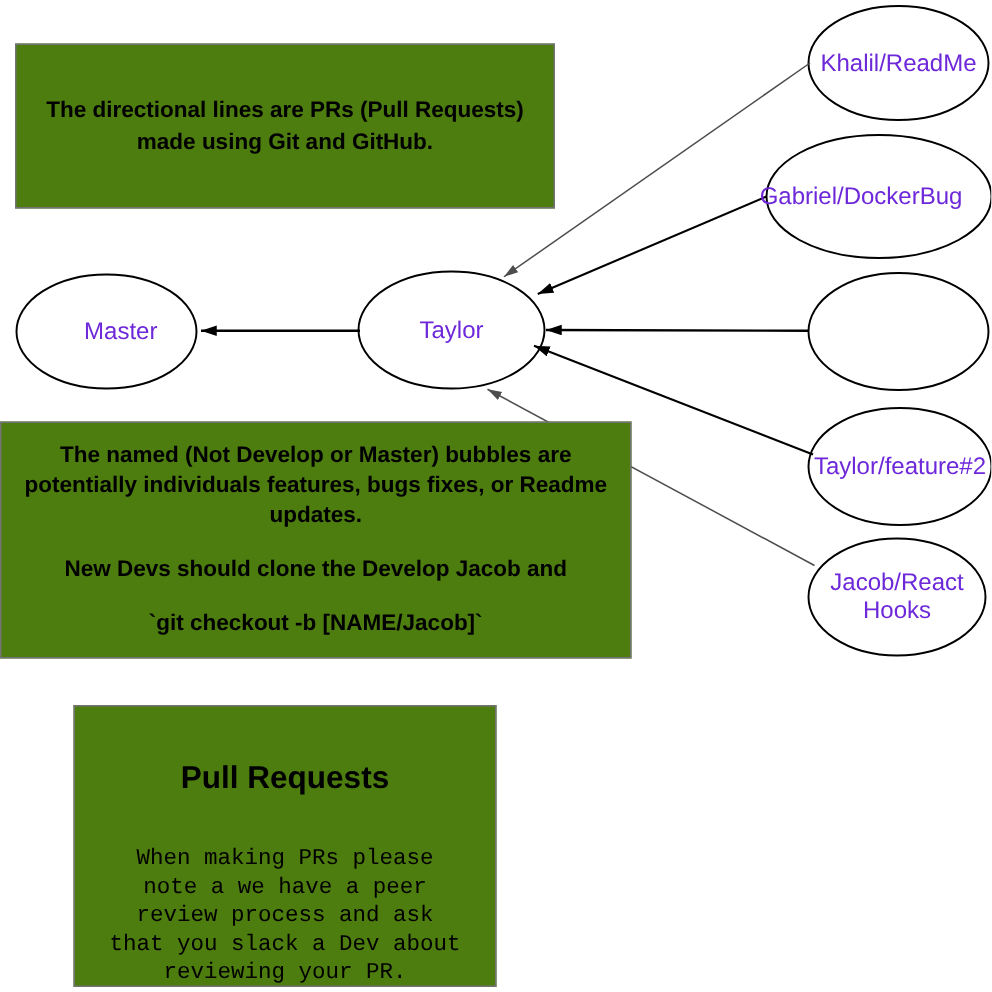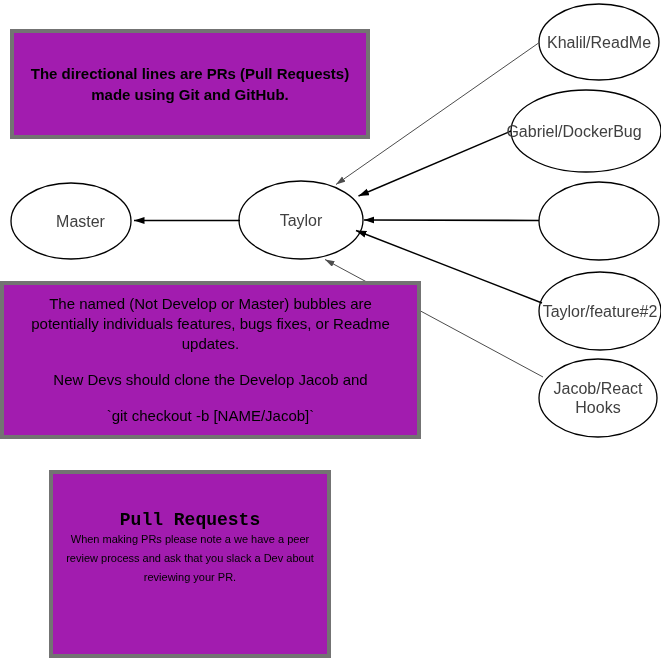--- a/index.html
+++ b/index.html
@@ -16,49 +16,49 @@
 
   .node-label {
     position: absolute;
     z-index: 3;
     display: flex;
     align-items: center;
     justify-content: center;
     text-align: center;
     font-size: 16px;
     line-height: 19px;
-    color: #404040;
+    color: #6d28d9;
     pointer-events: none;
   }
 
   .note {
     position: absolute;
     z-index: 2;
-    background: #a21caf;
-    border: 4px solid #737373;
+    background: #4d7c0f;
+    border: 1px solid #737373;
     box-sizing: border-box;
     display: flex;
     flex-direction: column;
     align-items: center;
     justify-content: center;
     text-align: center;
   }
   #note-directional { left: 10px; top: 29px; width: 360px; height: 110px; }
   #note-directional p { margin: 0; padding: 0 8px; font-weight: bold; font-size: 15px; line-height: 21px; }
 
   #note-bubbles { left: 0px; top: 281px; width: 421px; height: 158px; }
-  #note-bubbles p { margin: 8px 0; padding: 0 14px; font-weight: normal; font-size: 15px; line-height: 20px; }
+  #note-bubbles p { margin: 8px 0; padding: 0 14px; font-weight: bold; font-size: 15px; line-height: 20px; }
 
   #note-pull-requests {
     left: 49px; top: 470px; width: 282px; height: 188px;
     justify-content: flex-start;
     padding-top: 36px;
   }
-  #note-pull-requests h2 { margin: 0 0 0 0; font-weight: bold; font-size: 18px; font-family: Liberation Mono, monospace; }
-  #note-pull-requests p { margin: 0; padding: 0 4px; font-size: 11px; line-height: 19px; }
+  #note-pull-requests h2 { margin: 0 0 16px 0; font-weight: bold; font-size: 21px; }
+  #note-pull-requests p { margin: 16px; padding: 0 4px; font-size: 15px; line-height: 19px; font-family: Liberation Mono, monospace; }
 </style>
 </head>
 <body>
 
 <div class="canvas">
 
   <svg width="661" height="661" viewBox="0 0 661 661">
     <defs>
       <marker id="arrow-black" markerUnits="userSpaceOnUse" markerWidth="12" markerHeight="9" refX="10.5" refY="3.5" orient="auto">
         <path d="M0,0 L10.5,3.5 L0,7 Z" fill="#000000"></path>

